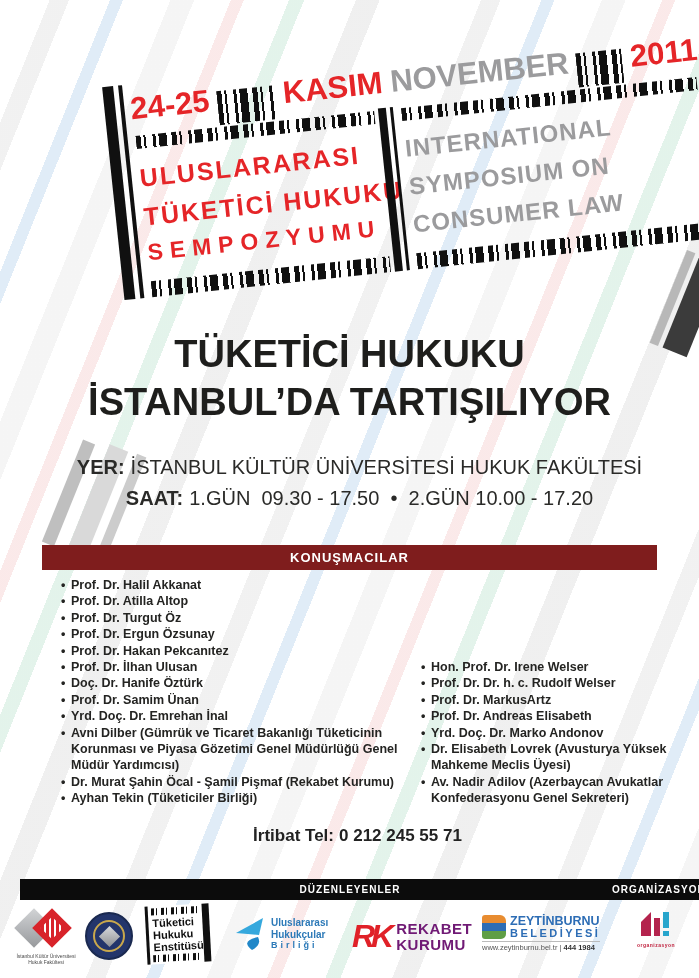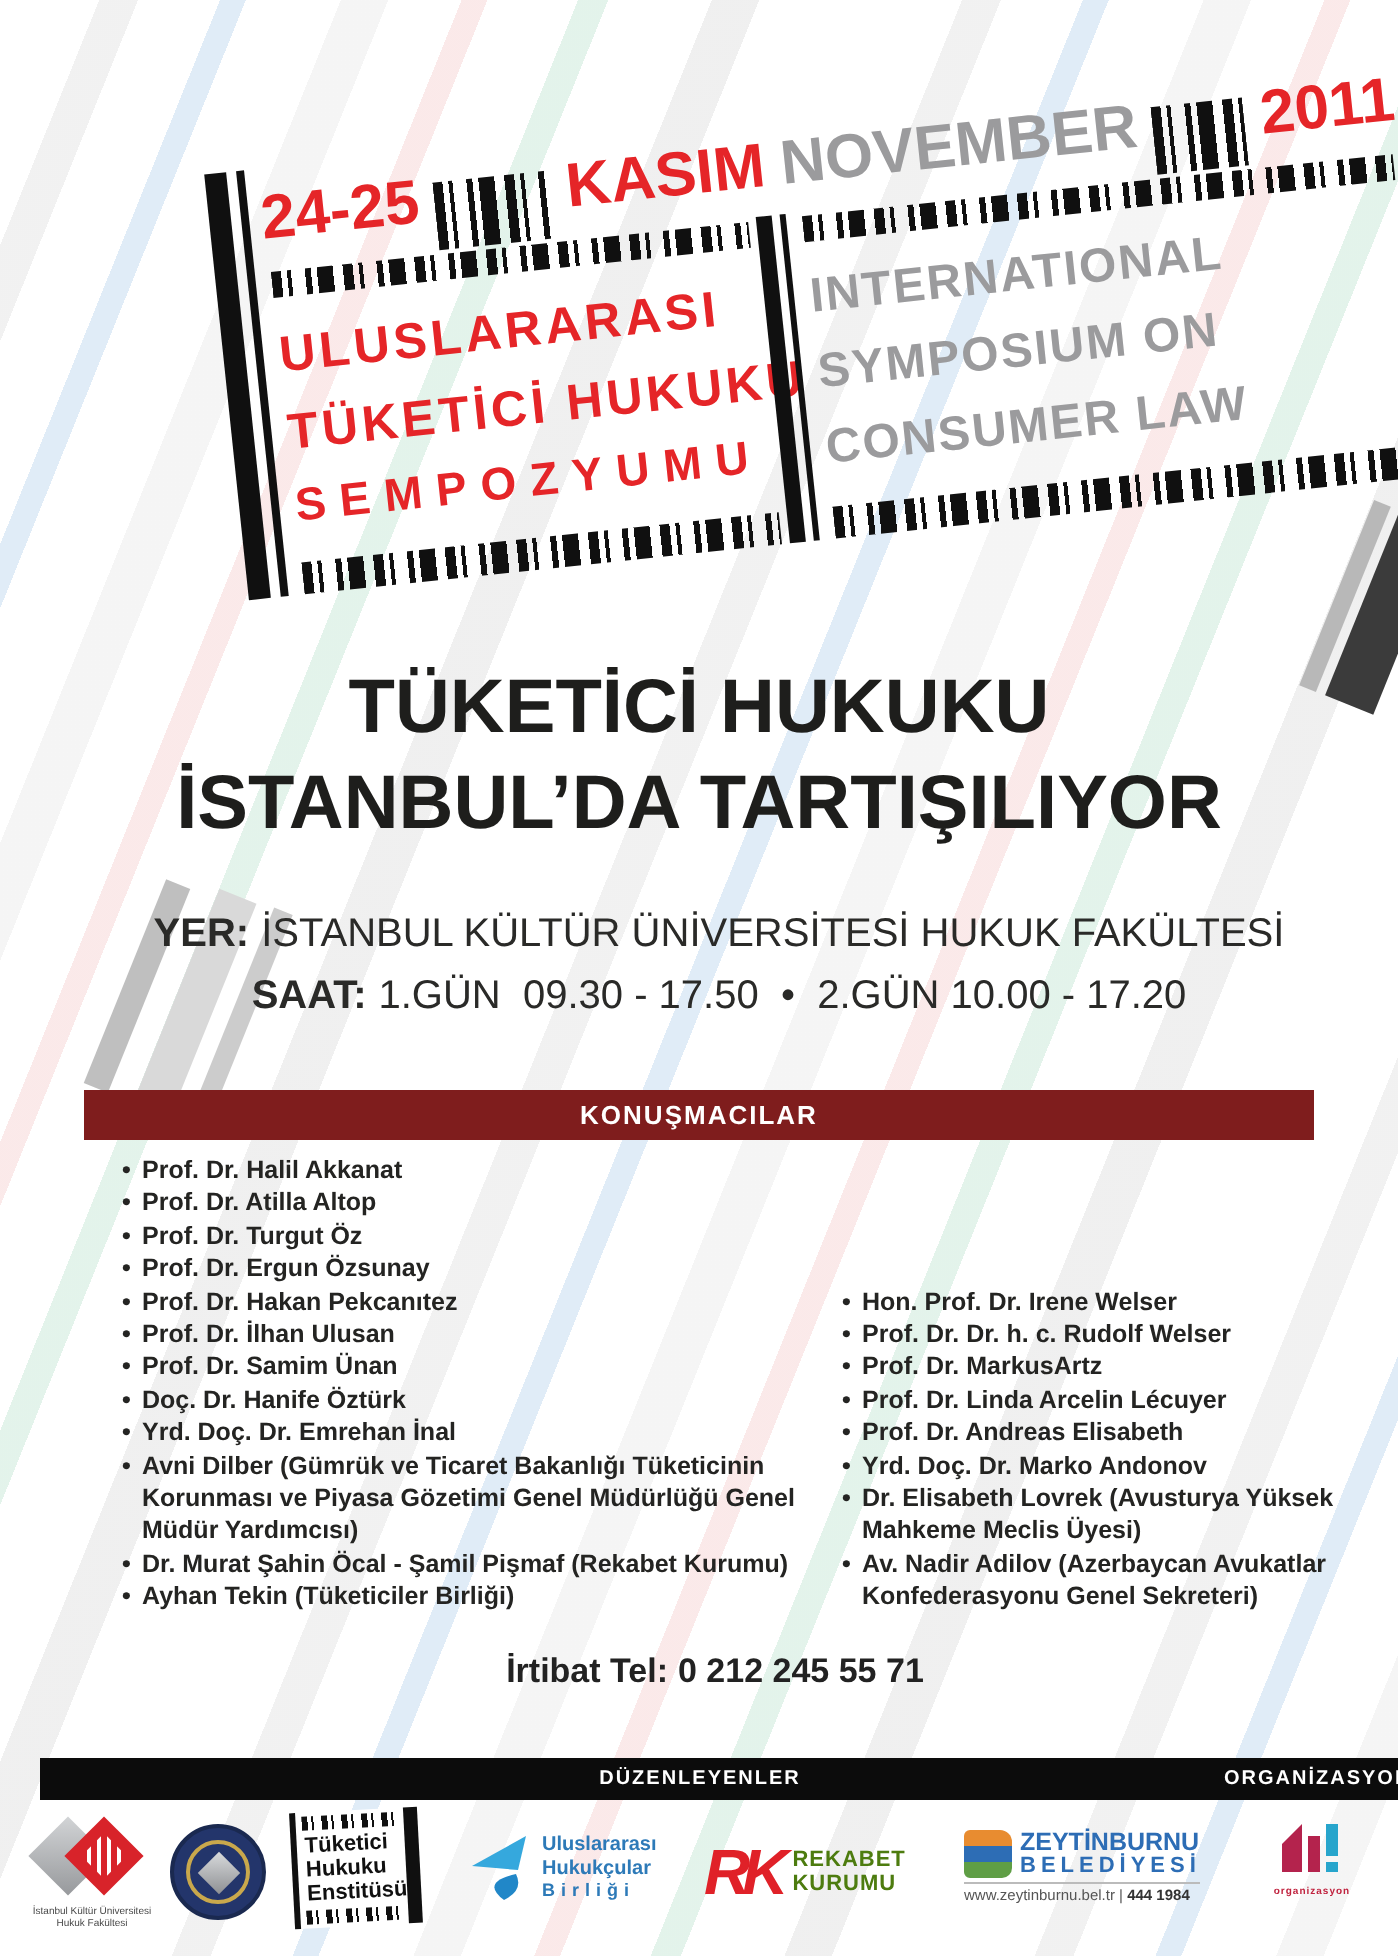--- a/index.html
+++ b/index.html
@@ -136,21 +136,21 @@
   
   .logo-huk { left:232px; top:916px; display:flex; align-items:center; gap:5px; }
   .huk-txt { color:#2d7ab8; font-weight:bold; line-height:1.15; }
   .huk-txt .l1 { font-size:10px; }
   .huk-txt .l2 { font-size:10px; }
   .huk-txt .l3 { font-size:9px; letter-spacing:3px; }
 
   
   .logo-rk { left:352px; top:918px; display:flex; align-items:center; gap:6px; }
   .rk-mark { font-size:32px; font-weight:bold; font-style:italic; color:#e02128; letter-spacing:-4px; }
-  .rk-txt { font-size:11px; font-weight:bold; color:#4d7c0f; line-height:1.05; letter-spacing:.5px; }
+  .rk-txt { font-size:15px; font-weight:bold; color:#701a75; line-height:1.05; letter-spacing:.5px; }
 
   
   .logo-zb { left:482px; top:915px; }
   .zb-top { display:flex; align-items:center; gap:4px; }
   .zb-icon { width:24px; height:24px; display:flex; flex-direction:column; }
   .zb-icon i { display:block; flex:1; }
   .zb-icon .a { background:#e88c30; border-radius:3px 6px 0 0; }
   .zb-icon .b { background:#2d6db5; }
   .zb-icon .c { background:#5f9e45; border-radius:0 0 5px 3px; }
   .zb-txt { color:#2d6db5; font-weight:bold; line-height:1.0; }
@@ -225,32 +225,31 @@
 
 <div class="layer spk-bar">KONUŞMACILAR</div>
 <div class="layer spk-cols">
   <ul class="spk-list spk-left">
     <li>Prof. Dr. Halil Akkanat</li>
     <li>Prof. Dr. Atilla Altop</li>
     <li>Prof. Dr. Turgut Öz</li>
     <li>Prof. Dr. Ergun Özsunay</li>
     <li>Prof. Dr. Hakan Pekcanıtez</li>
     <li>Prof. Dr. İlhan Ulusan</li>
+    <li>Doç. Dr. Hanife Öztürk</li>
     <li>Prof. Dr. Samim Ünan</li>
-    <li>Doç. Dr. Hanife Öztürk</li>
     <li>Yrd. Doç. Dr. Emrehan İnal</li>
     <li>Avni Dilber (Gümrük ve Ticaret Bakanlığı Tüketicinin Korunması ve Piyasa Gözetimi Genel Müdürlüğü Genel Müdür Yardımcısı)</li>
     <li>Dr. Murat Şahin Öcal - Şamil Pişmaf (Rekabet Kurumu)</li>
     <li>Ayhan Tekin (Tüketiciler Birliği)</li>
   </ul>
   <ul class="spk-list spk-right">
     <li>Hon. Prof. Dr. Irene Welser</li>
     <li>Prof. Dr. Dr. h. c. Rudolf Welser</li>
     <li>Prof. Dr. MarkusArtz</li>
-    <li>Prof. Dr. Linda Arcelin Lécuyer</li>
     <li>Prof. Dr. Andreas Elisabeth</li>
     <li>Yrd. Doç. Dr. Marko Andonov</li>
     <li>Dr. Elisabeth Lovrek (Avusturya Yüksek Mahkeme Meclis Üyesi)</li>
     <li>Av. Nadir Adilov (Azerbaycan Avukatlar Konfederasyonu Genel Sekreteri)</li>
   </ul>
 </div>
 
 <div class="layer contact">
   <b>İrtibat Tel:</b><span>0 212 245 55 71</span>
 </div>

